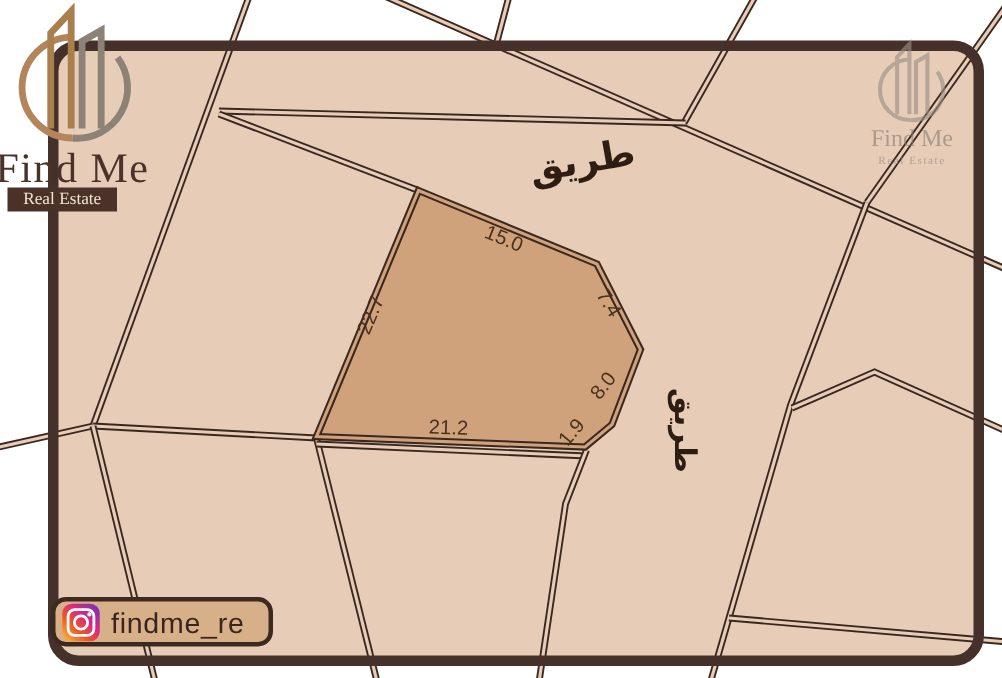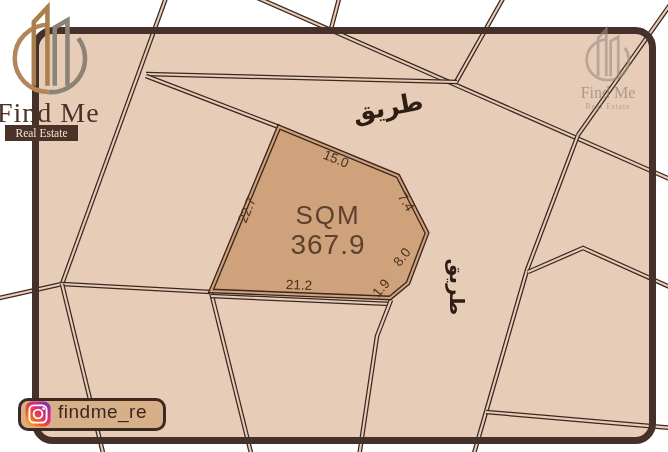--- a/index.html
+++ b/index.html
@@ -24,22 +24,22 @@
        display:flex;align-items:center;justify-content:center;}
   .brand-band span{font-family:"Liberation Serif",serif;font-size:11.5px;color:#f1e4d2;}
   
   .logo-tr{position:absolute;left:563px;top:24px;width:90px;height:95px;opacity:0.62;}
   .logo-tr .mark{position:absolute;left:18px;top:2px;}
   .wm-title{position:absolute;left:0;top:60px;width:90px;text-align:center;
        font-family:"Liberation Serif",serif;font-size:16px;color:#877b6e;}
   .wm-sub{position:absolute;left:0;top:78px;width:90px;text-align:center;
        font-family:"Liberation Serif",serif;font-size:7.5px;letter-spacing:1px;color:#93887b;}
   
-  .ig-badge{position:absolute;left:18px;top:398px;width:148px;height:33px;background:#d7b089;
-       border:3px solid #3c2a20;border-radius:10px;display:flex;align-items:flex-start;
+  .ig-badge{position:absolute;left:34px;top:398px;width:148px;height:33px;background:#d7b089;
+       border:3px solid #3c2a20;border-radius:10px;display:flex;align-items:flex-end;
        box-sizing:border-box;padding-left:4px;cursor:pointer;}
   .ig-badge .handle{font-size:19px;color:#38261c;margin-left:7px;letter-spacing:0.5px;}
 </style>
 </head>
 <body>
 
 <div class="canvas">
 
   <svg id="map-svg" width="668" height="452" viewBox="0 0 668 452">
       <rect x="35.5" y="30.5" width="617" height="410" rx="17" fill="#e7ccb8"></rect>
@@ -85,24 +85,20 @@
       <div class="dim" style="left: 336px; top: 159px; transform: translate(-50%, -50%) rotate(22deg);">15.0</div>
       <div class="dim" style="left: 247px; top: 210px; transform: translate(-50%, -50%) rotate(-67deg);">22.7</div>
       <div class="dim" style="left: 299px; top: 285px; transform: translate(-50%, -50%) rotate(2deg);">21.2</div>
       <div class="dim" style="left: 406px; top: 202px; transform: translate(-50%, -50%) rotate(58deg);">7.4</div>
       <div class="dim" style="left: 402px; top: 257px; transform: translate(-50%, -50%) rotate(-52deg);">8.0</div>
       <div class="dim" style="left: 381px; top: 288px; transform: translate(-50%, -50%) rotate(-50deg);">1.9</div>
       <div class="road-label" style="left: 388px; top: 107px; font-size: 25px; transform: translate(-50%, -50%) rotate(-10deg);">طريق</div>
       <div class="road-label" style="left: 457px; top: 287px; font-size: 20px; transform: translate(-50%, -50%) rotate(90deg);">طريق</div>
     </div>
 
-  <div class="sqm">
-    <div class="l1">SQM</div>
-    <div class="l2">367.9</div>
-  </div>
 
   <div class="logo-tl">
     <svg class="mark" width="92" height="100" viewBox="0 0 100 110">
       <path d="M 46,25 A 37,37 0 0 0 46,99" fill="none" stroke="#b3855a" stroke-width="5"></path>
       <path d="M 46,99 A 37,37 0 0 0 79,40" fill="none" stroke="#8d8276" stroke-width="5"></path>
       <path d="M 30,92 L 30,22 L 45,6 L 45,92" fill="none" stroke="#a97f4e" stroke-width="5" stroke-linejoin="miter"></path>
       <path d="M 53,92 L 53,28 L 67,20 L 67,92" fill="none" stroke="#8d8276" stroke-width="5" stroke-linejoin="miter"></path>
     </svg>
     <div class="brand-title">Find Me</div>
     <div class="brand-band">

